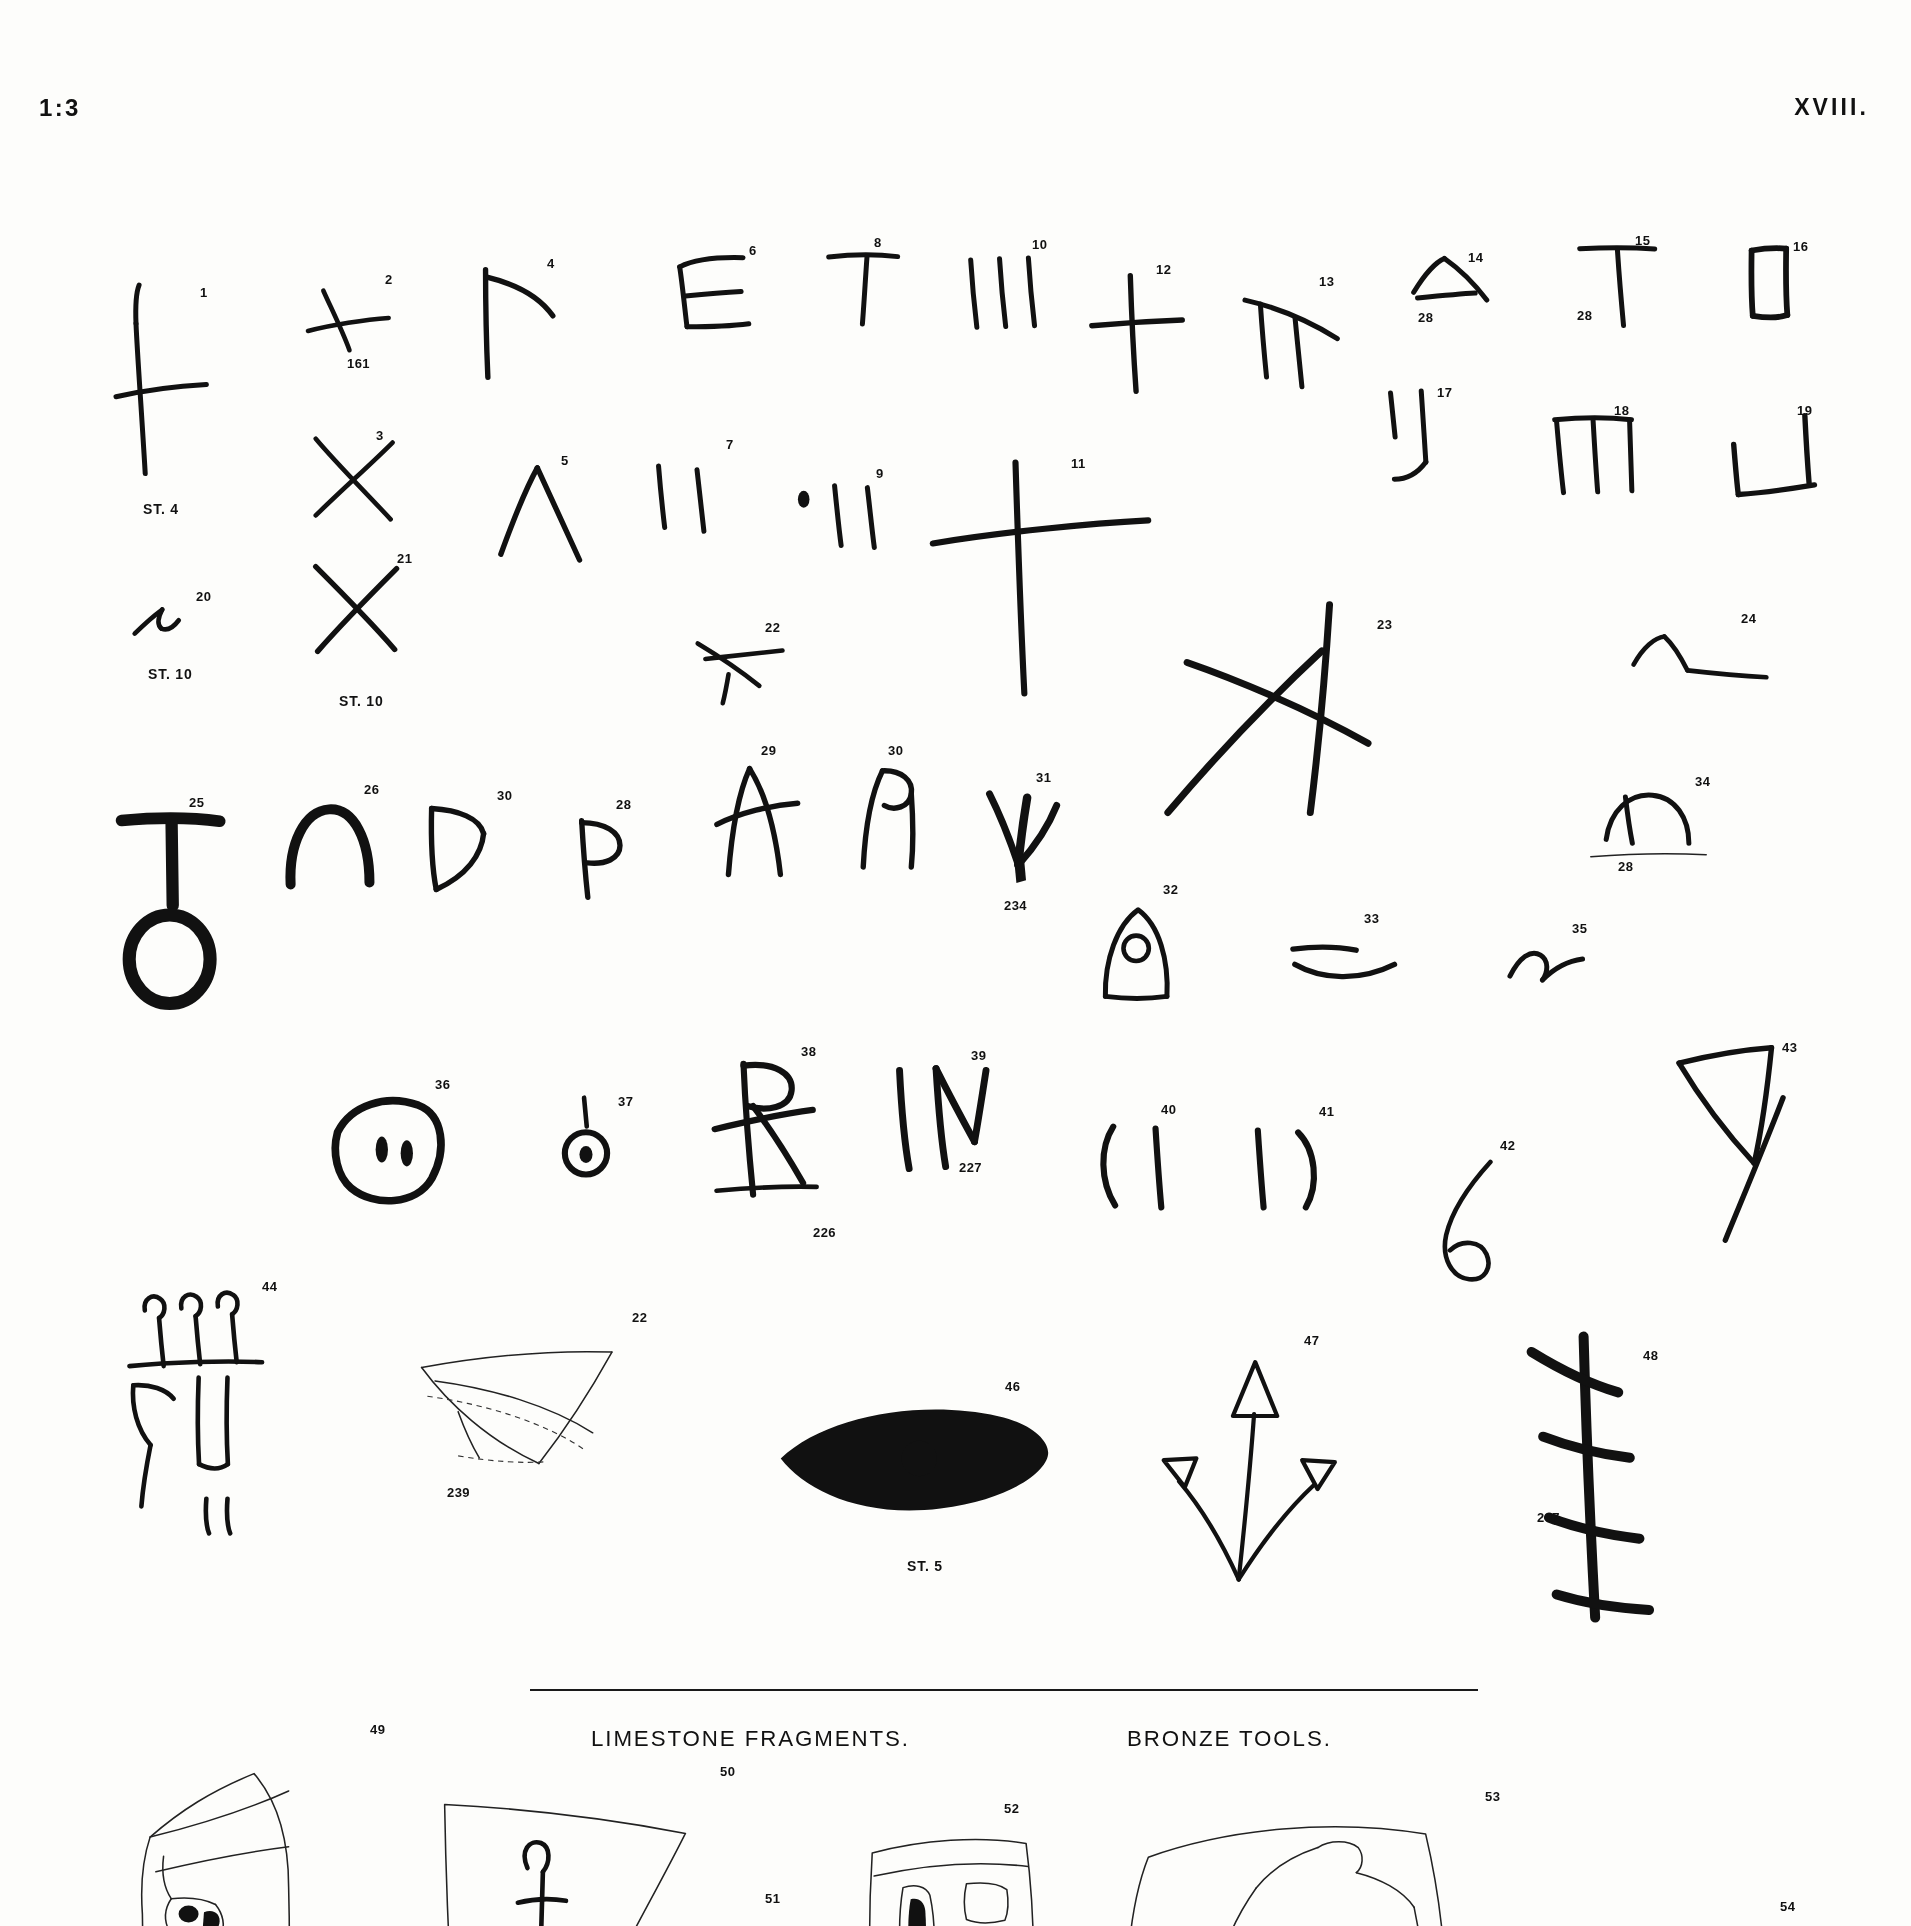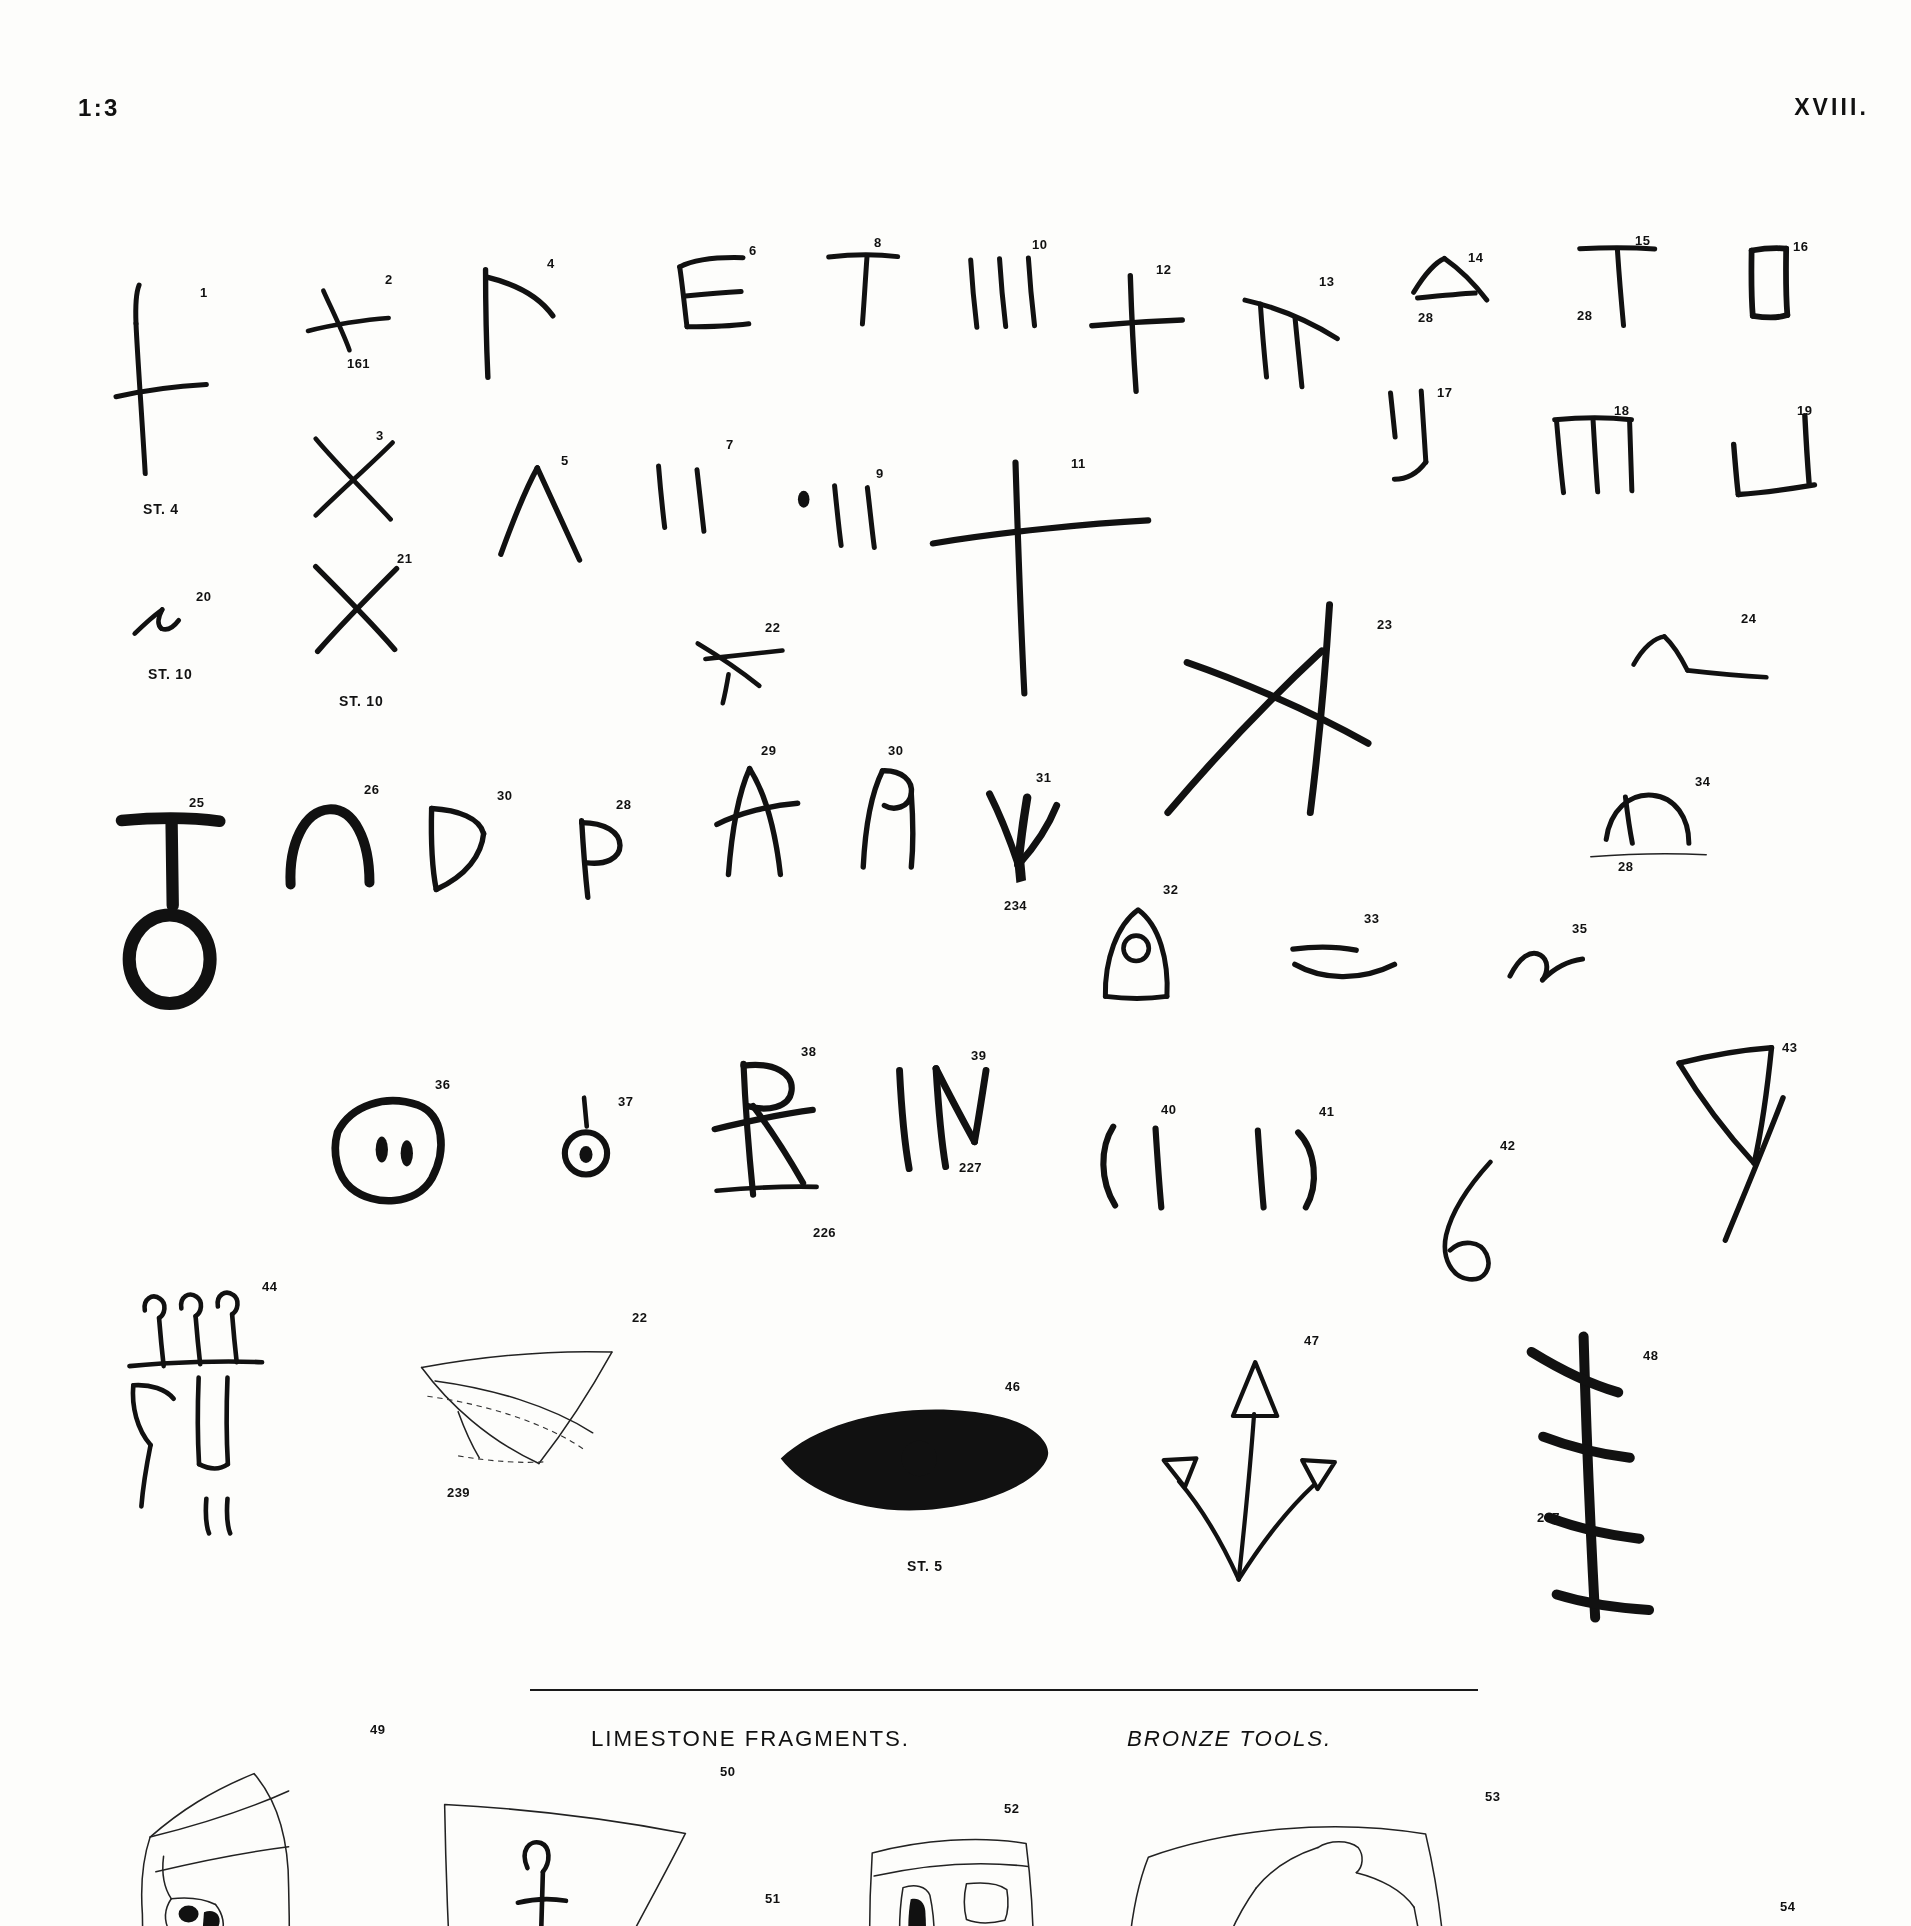--- a/index.html
+++ b/index.html
@@ -20,21 +20,20 @@
   }
 
   
   .hdr-scale {
     position: absolute;
     left: 39px;
     top: 94px;
     font-size: 24px;
     letter-spacing: 2.3px;
     font-weight: bold;
-    margin-left: 39px;
   }
   .hdr-title {
     position: absolute;
     left: 0;
     top: 96px;
     width: 1911px;
     text-align: center;
     font-size: 23px;
     letter-spacing: 2.7px;
     font-weight: bold;
@@ -506,21 +505,21 @@
       <path class="ink" stroke-width="26" d="M230 30 C235 220 245 480 260 760"></path>
       <path class="ink" stroke-width="26" d="M95 70 C160 110 235 150 320 175"></path>
       <path class="ink" stroke-width="26" d="M125 290 C190 315 270 335 350 345"></path>
       <path class="ink" stroke-width="26" d="M140 500 C205 525 290 545 375 555"></path>
       <path class="ink" stroke-width="26" d="M160 700 C225 720 310 735 400 740"></path>
     </svg>
   </div>
 
   <div class="rule" style="left:530px; top:1689px; width:948px;"></div>
   <div class="section-caption" style="left:591px; top:1726px;">LIMESTONE FRAGMENTS.</div>
-  <div class="section-caption" style="left:1127px; top:1726px;font-style:italic;">BRONZE TOOLS.</div>
+  <div class="section-caption" style="left:1127px; top:1726px;">BRONZE TOOLS.</div>
 
   <div class="mark" style="left:127px; top:1760px;">
     <svg width="254" height="389" viewBox="0 0 660 1010">
       <path class="thin" d="M330 35 C220 80 140 130 60 200 C40 260 35 330 40 400 C40 560 55 720 80 870 C180 910 290 920 410 900 C420 720 425 520 420 330 C420 210 395 110 330 35 Z"></path>
       <path class="thin" d="M60 200 C180 170 310 130 420 80"></path>
       <path class="thin" d="M75 290 C180 265 300 240 420 225"></path>
       <path class="thin" d="M45 660 C160 650 300 655 420 670"></path>
       <path class="thin" d="M95 250 C90 290 95 330 115 360"></path>
       <path class="thin" d="M115 360 C160 355 200 360 230 375"></path>
       <path class="thin" d="M230 375 C250 400 255 430 245 460"></path>

